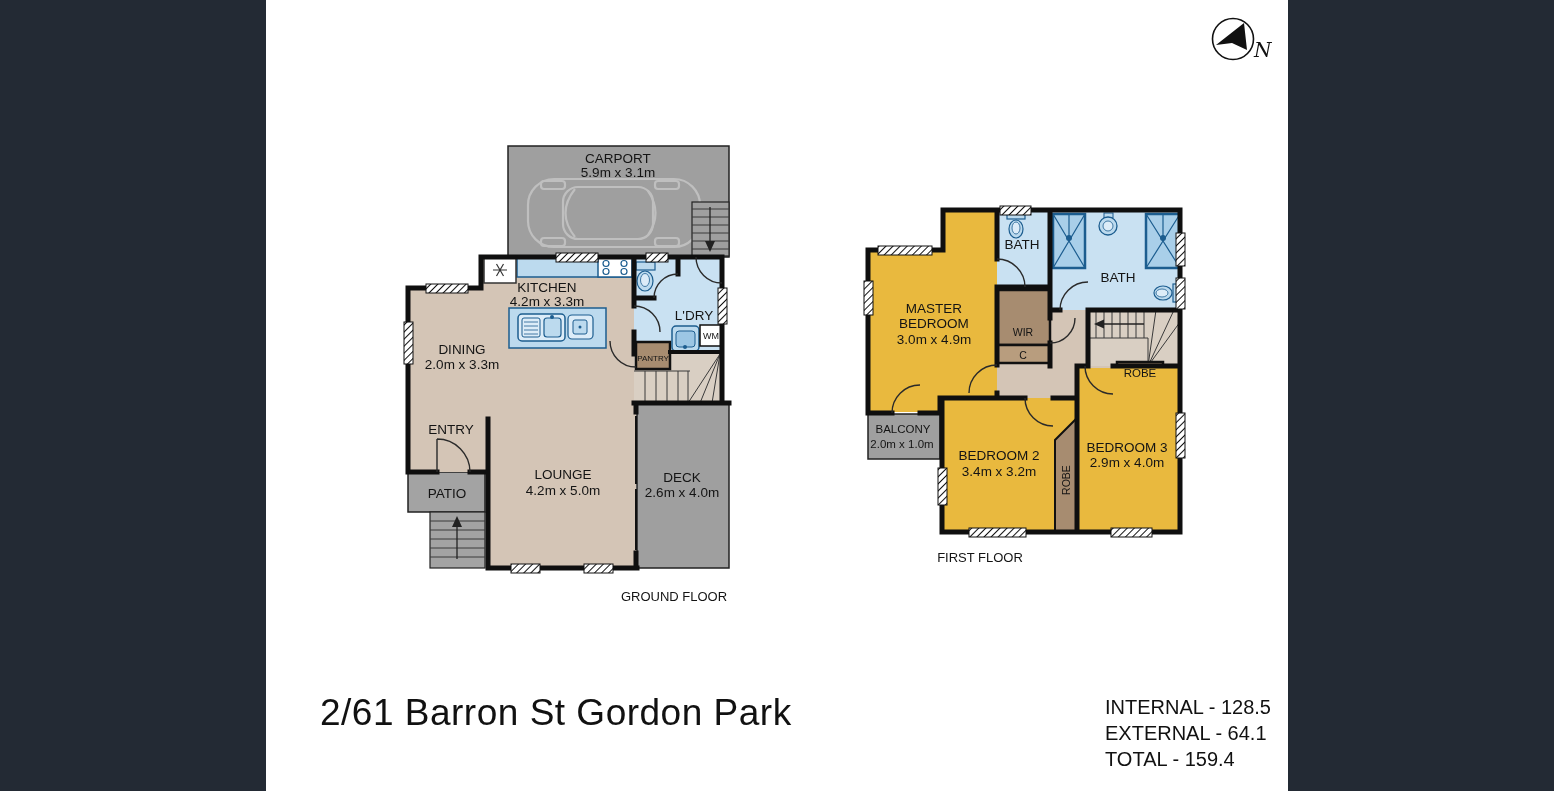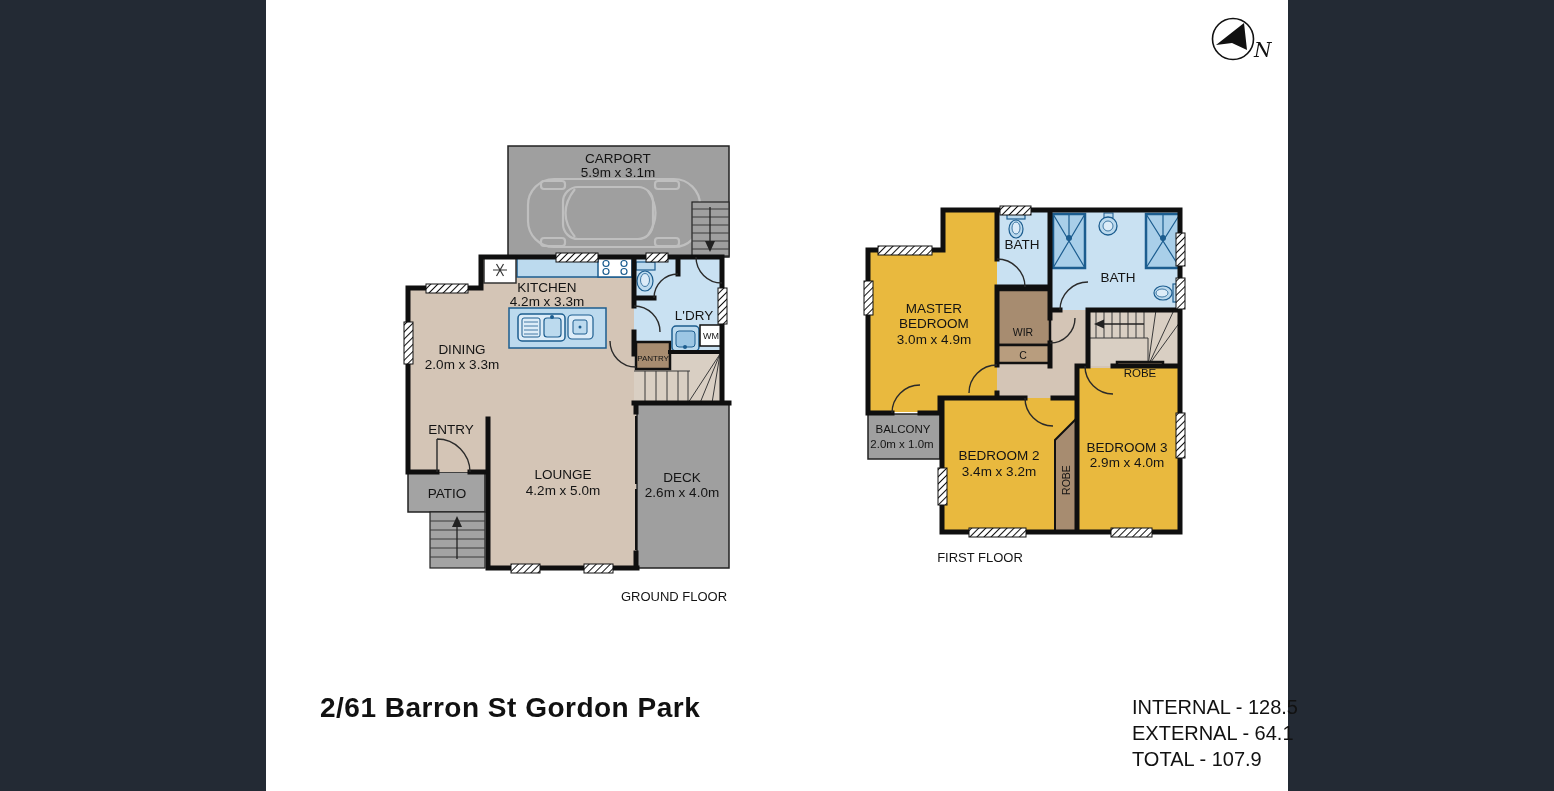--- a/index.html
+++ b/index.html
@@ -2,23 +2,23 @@
 <html><head>
 <meta charset="utf-8">
 <style>
   html,body{margin:0;padding:0;background:#ffffff;}
   .page{position:relative;width:1554px;height:791px;background:#ffffff;overflow:hidden;
         font-family:"Liberation Sans",sans-serif;}
   .side-panel{position:absolute;top:0;height:791px;width:266px;background:#232a34;}
   .side-panel.left{left:0;}
   .side-panel.right{left:1288px;}
   .plan-svg{position:absolute;left:0;top:0;}
-  .title{position:absolute;left:320px;top:692px;font-size:28px;font-weight:bold;color:#111;
+  .title{position:absolute;left:320px;top:692px;font-size:37px;font-weight:normal;color:#111;
          white-space:nowrap;letter-spacing:0.5px;}
-  .areas{position:absolute;left:1132px;top:694px;font-size:20px;color:#111;line-height:26px;
+  .areas{position:absolute;left:1105px;top:694px;font-size:20px;color:#111;line-height:26px;
          white-space:nowrap;}
   
   .lbl{font-family:"Liberation Sans",sans-serif;font-size:13.5px;fill:#141414;}
   .lbl-s8{font-family:"Liberation Sans",sans-serif;font-size:8px;fill:#141414;}
   .lbl-s9{font-family:"Liberation Sans",sans-serif;font-size:9px;fill:#141414;}
   .lbl-s10{font-family:"Liberation Sans",sans-serif;font-size:10.5px;fill:#141414;}
   .lbl-s11{font-family:"Liberation Sans",sans-serif;font-size:11.5px;fill:#141414;}
   .lbl-floor{font-family:"Liberation Sans",sans-serif;font-size:13px;fill:#141414;}
   .compass-n{font-family:"DejaVu Serif","Liberation Serif",serif;font-style:italic;font-size:20px;fill:#111;}
   .wall{stroke:#0f0f0f;stroke-width:5;fill:none;stroke-linecap:square;}
@@ -279,15 +279,15 @@
       <polygon points="1216,45 1244,23 1247,50 1232,43" fill="#111"></polygon>
       <text class="compass-n" x="1254" y="57">N</text>
     </g>
   </svg>
 
   <div class="title">2/61 Barron St Gordon Park</div>
 
   <div class="areas">
     <div>INTERNAL - 128.5</div>
     <div>EXTERNAL - 64.1</div>
-    <div>TOTAL - 107.9</div>
+    <div>TOTAL - 159.4</div>
   </div>
 </div>
 
 </body></html>

